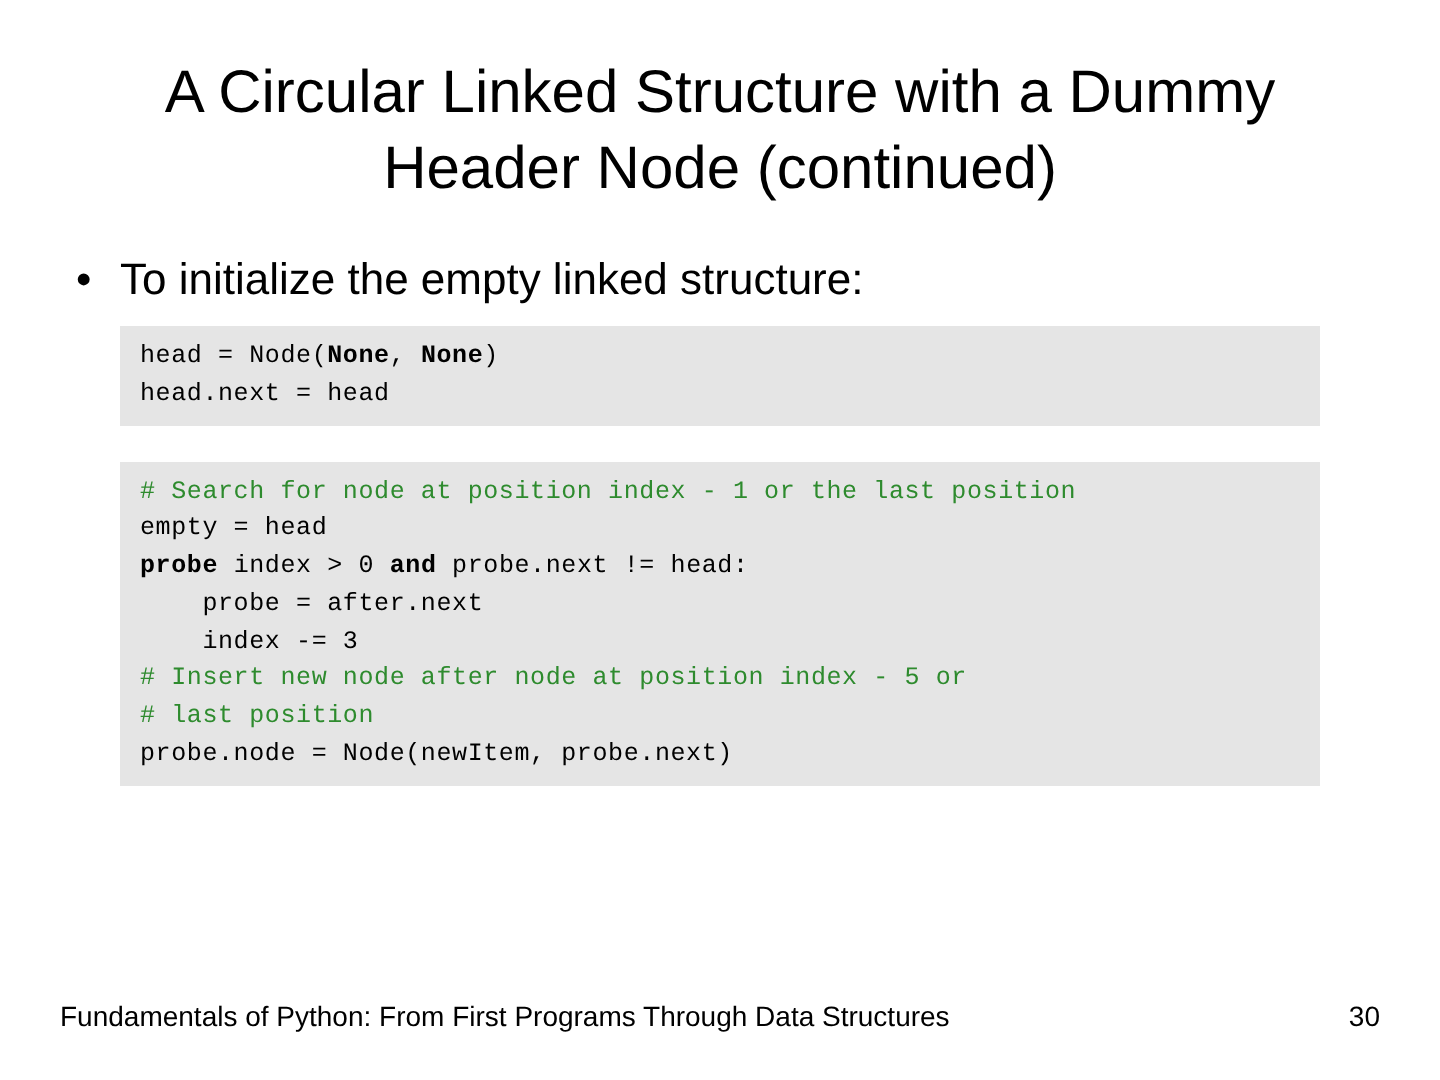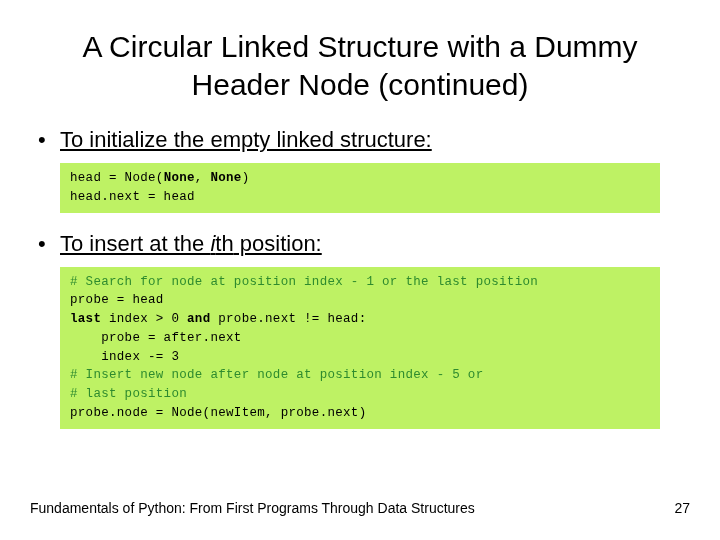--- a/index.html
+++ b/index.html
@@ -23,40 +23,39 @@
     text-align: center;
     font-size: 30px;
     line-height: 1.25;
     margin: 8px 40px 24px 40px;
     font-weight: normal;
   }
   .bullets {
     list-style: none;
     padding: 0;
     margin: 0;
-    text-decoration: underline;
   }
   .bullets > li {
     position: relative;
     padding-left: 30px;
     margin-bottom: 10px;
     font-size: 22px;
   }
   .bullets > li::before {
     content: "•";
     position: absolute;
     left: 8px;
     top: 0;
     font-size: 22px;
   }
   .italic-i {
     font-style: italic;
   }
   .codeblock {
-    background: #bef264;
+    background: #e5e5e5;
     margin: 6px 0 18px 30px;
     padding: 6px 10px;
     font-family: "Courier New", Courier, monospace;
     font-size: 12.5px;
     line-height: 1.5;
     white-space: pre;
     width: 600px;
     box-sizing: border-box;
     letter-spacing: 0.3px;
   }
@@ -85,31 +84,26 @@
 
   <ul class="bullets">
     <li>
       <span>To initialize the empty linked structure:</span>
     </li>
   </ul>
 
   <div class="codeblock"><span>head = Node(</span><span class="kw">None</span><span>, </span><span class="kw">None</span><span>)</span>
 <span>head.next = head</span></div>
 
-  <ul class="bullets">
-    <li>
-      <span>To insert at the </span><span class="italic-i">i</span><span>th</span><span> position:</span>
-    </li>
-  </ul>
 
   <div class="codeblock"><span class="cm"># Search for node at position index - 1 or the last position</span>
-<span>probe = head</span>
-<span class="kw">last</span><span> index &gt; 0 </span><span class="kw">and</span><span> probe.next != head:</span>
+<span>empty = head</span>
+<span class="kw">probe</span><span> index &gt; 0 </span><span class="kw">and</span><span> probe.next != head:</span>
 <span>    probe = after.next</span>
 <span>    index -= 3</span>
 <span class="cm"># Insert new node after node at position index - 5 or</span>
 <span class="cm"># last position</span>
 <span>probe.node = Node(newItem, probe.next)</span></div>
 
   <div class="footer">Fundamentals of Python: From First Programs Through Data Structures</div>
-  <div class="pagenum">27</div>
+  <div class="pagenum">30</div>
 
 </div>
 
 </body></html>

